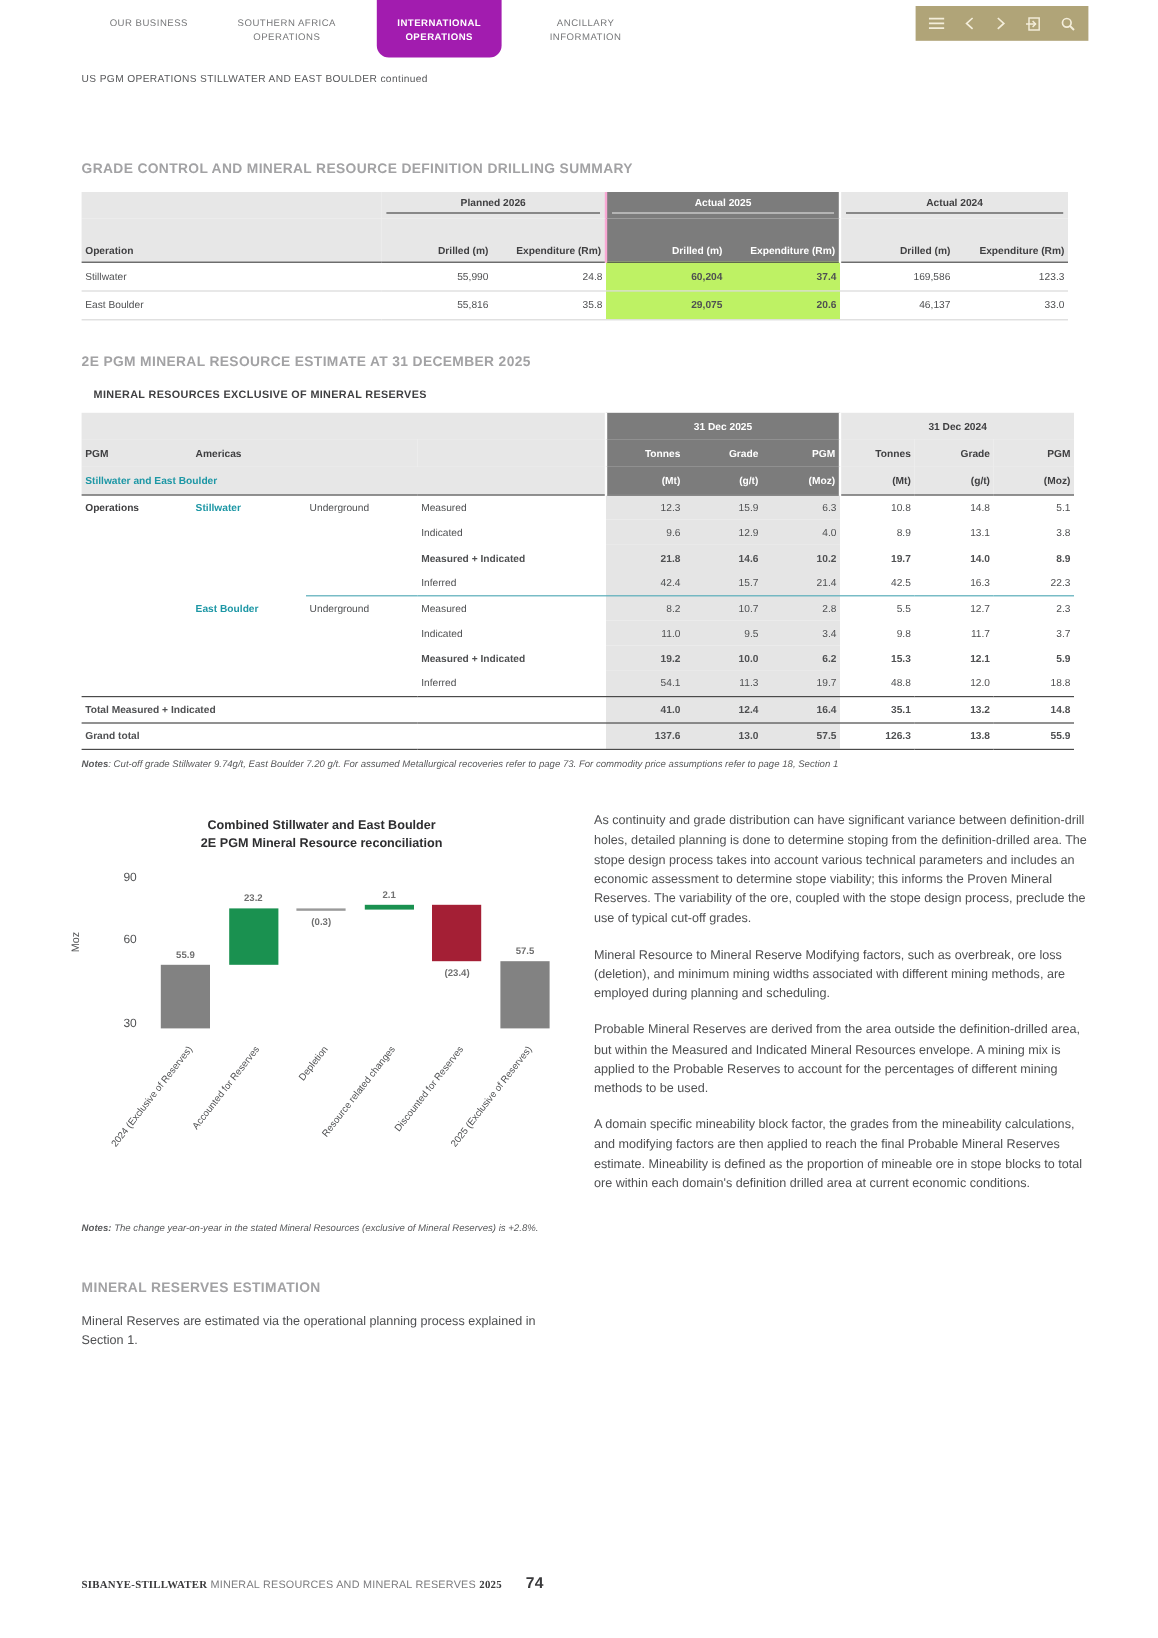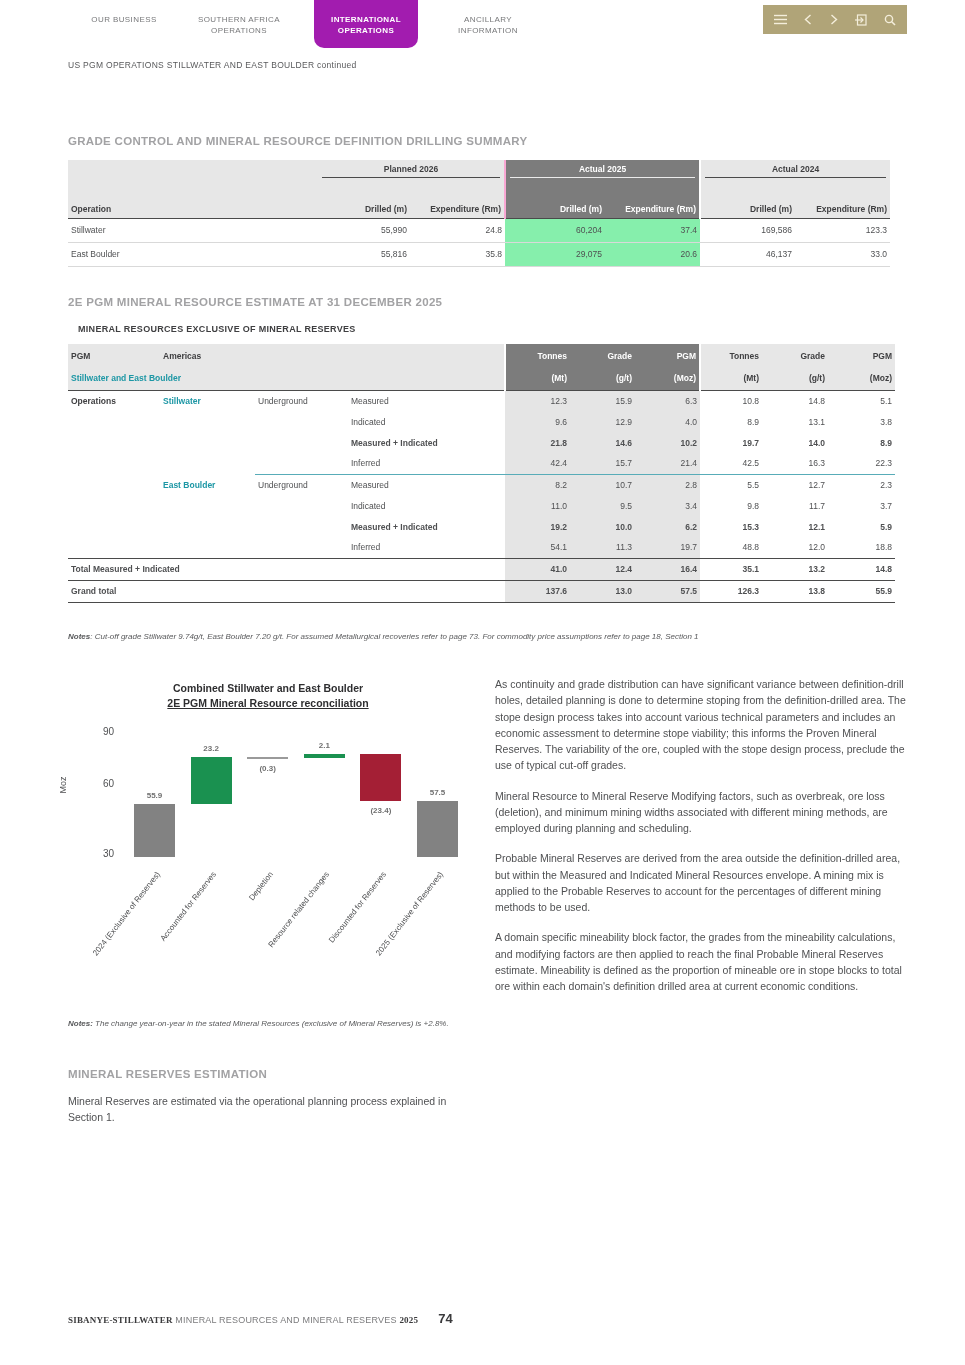--- a/index.html
+++ b/index.html
@@ -32,21 +32,21 @@
   .dark { background:#7c7c7c; color:#fff; }
   .light { background:#e7e7e7; color:#3f3f41; }
 
   #t1 { position:absolute; top:160px; left:68px; width:822px; }
   #t1 tr.h1 th { height:22px; font-weight:bold; }
   #t1 tr.h1 .grp-line { border-bottom:1px solid #4a4a4a; padding-bottom:3px; margin:0 1px; text-align:center; }
   #t1 tr.h1 .dark-line { border-bottom:1px solid rgba(255,255,255,.85); }
   #t1 tr.h2 th { height:36px; font-weight:bold; vertical-align:bottom; padding-bottom:4px;
                  border-bottom:1.5px solid #4a4a4a; }
   #t1 tbody td { height:24px; border-bottom:1px solid #d9d9d9; }
-  #t1 td.band { background:#86efac; font-weight:normal; }
+  #t1 td.band { background:#bef264; font-weight:bold; }
   #t1 .gapL { border-left:2px solid #f9a8d4; } #t1 .gapR { border-right:2px solid #fff; }
 
   #t2 { position:absolute; top:344px; left:68px; width:827px; }
   #t2 tr.h1 th { height:22px; font-weight:bold; text-align:center; }
   #t2 tr.h2 th { height:23px; font-weight:bold; }
   #t2 tr.h3 th { height:23px; font-weight:bold; border-bottom:1.5px solid #4a4a4a; }
   #t2 tbody td { height:21px; }
   #t2 td.s25, #t2 th.s25 { background:#e5e5e5; }
   #t2 .teal-text { color:#1d97a5; }
   #t2 .c1 { font-weight:bold; color:#3f3f41; }
@@ -199,20 +199,25 @@
         <col style="width:93px">
         <col style="width:157px">
       <col style="width:65px">
         <col style="width:65px">
         <col style="width:65px">
       <col style="width:62px">
         <col style="width:66px">
         <col style="width:67px">
     </colgroup>
     <thead>
+      <tr class="h1">
+        <th class="light" colspan="4"></th>
+        <th class="dark gapL gapR" colspan="3">31 Dec 2025</th>
+        <th class="light" colspan="3">31 Dec 2024</th>
+      </tr>
       <tr class="h2">
         <th class="light left">PGM</th>
         <th class="light left">Americas</th>
         <th class="light"></th>
           <th class="light"></th>
         <th class="dark num gapL">Tonnes</th>
         <th class="dark num">Grade</th>
         <th class="dark num gapR">PGM</th>
         <th class="light num">Tonnes</th>
         <th class="light num">Grade</th>
@@ -345,21 +350,21 @@
       </tr>
     </tbody>
   </table>
 
   <div class="notes" style="top:631px; width:827px;">
     <b>Notes</b><span>: Cut-off grade Stillwater 9.74g/t, East Boulder 7.20 g/t. For assumed Metallurgical recoveries refer to page 73. For commodity price assumptions refer to page 18, Section 1</span>
   </div>
 
   <div id="chart">
     <div class="chart-title" style="top:0;">Combined Stillwater and East Boulder</div>
-    <div class="chart-title" style="top:15px;text-decoration:underline;">2E PGM Mineral Resource reconciliation</div>
+    <div class="chart-title" style="top:15px;">2E PGM Mineral Resource reconciliation</div>
     <div class="ytick" style="top:44px;">90</div>
     <div class="ytick" style="top:96px;">60</div>
     <div class="ytick" style="top:166px;">30</div>
     <div id="ylab">Moz</div>
     <div id="chart-plot" style="position:absolute; inset:0;">
         <div class="wbar" style="left: 66px; top: 122.338px; width: 41px; height: 52.6625px; background: rgb(130, 130, 130);"></div>
         <div class="wbar-label" style="left: 56px; top: 109.338px; width: 61px;">55.9</div>
         <div class="cat-label" style="left: -73.5px; top: 188px;">2024 (Exclusive of Reserves)</div>
         <div class="wbar" style="left: 122.6px; top: 75.165px; width: 41px; height: 47.1726px; background: rgb(26, 145, 80);"></div>
         <div class="wbar-label" style="left: 112.6px; top: 62.165px; width: 61px;">23.2</div>

